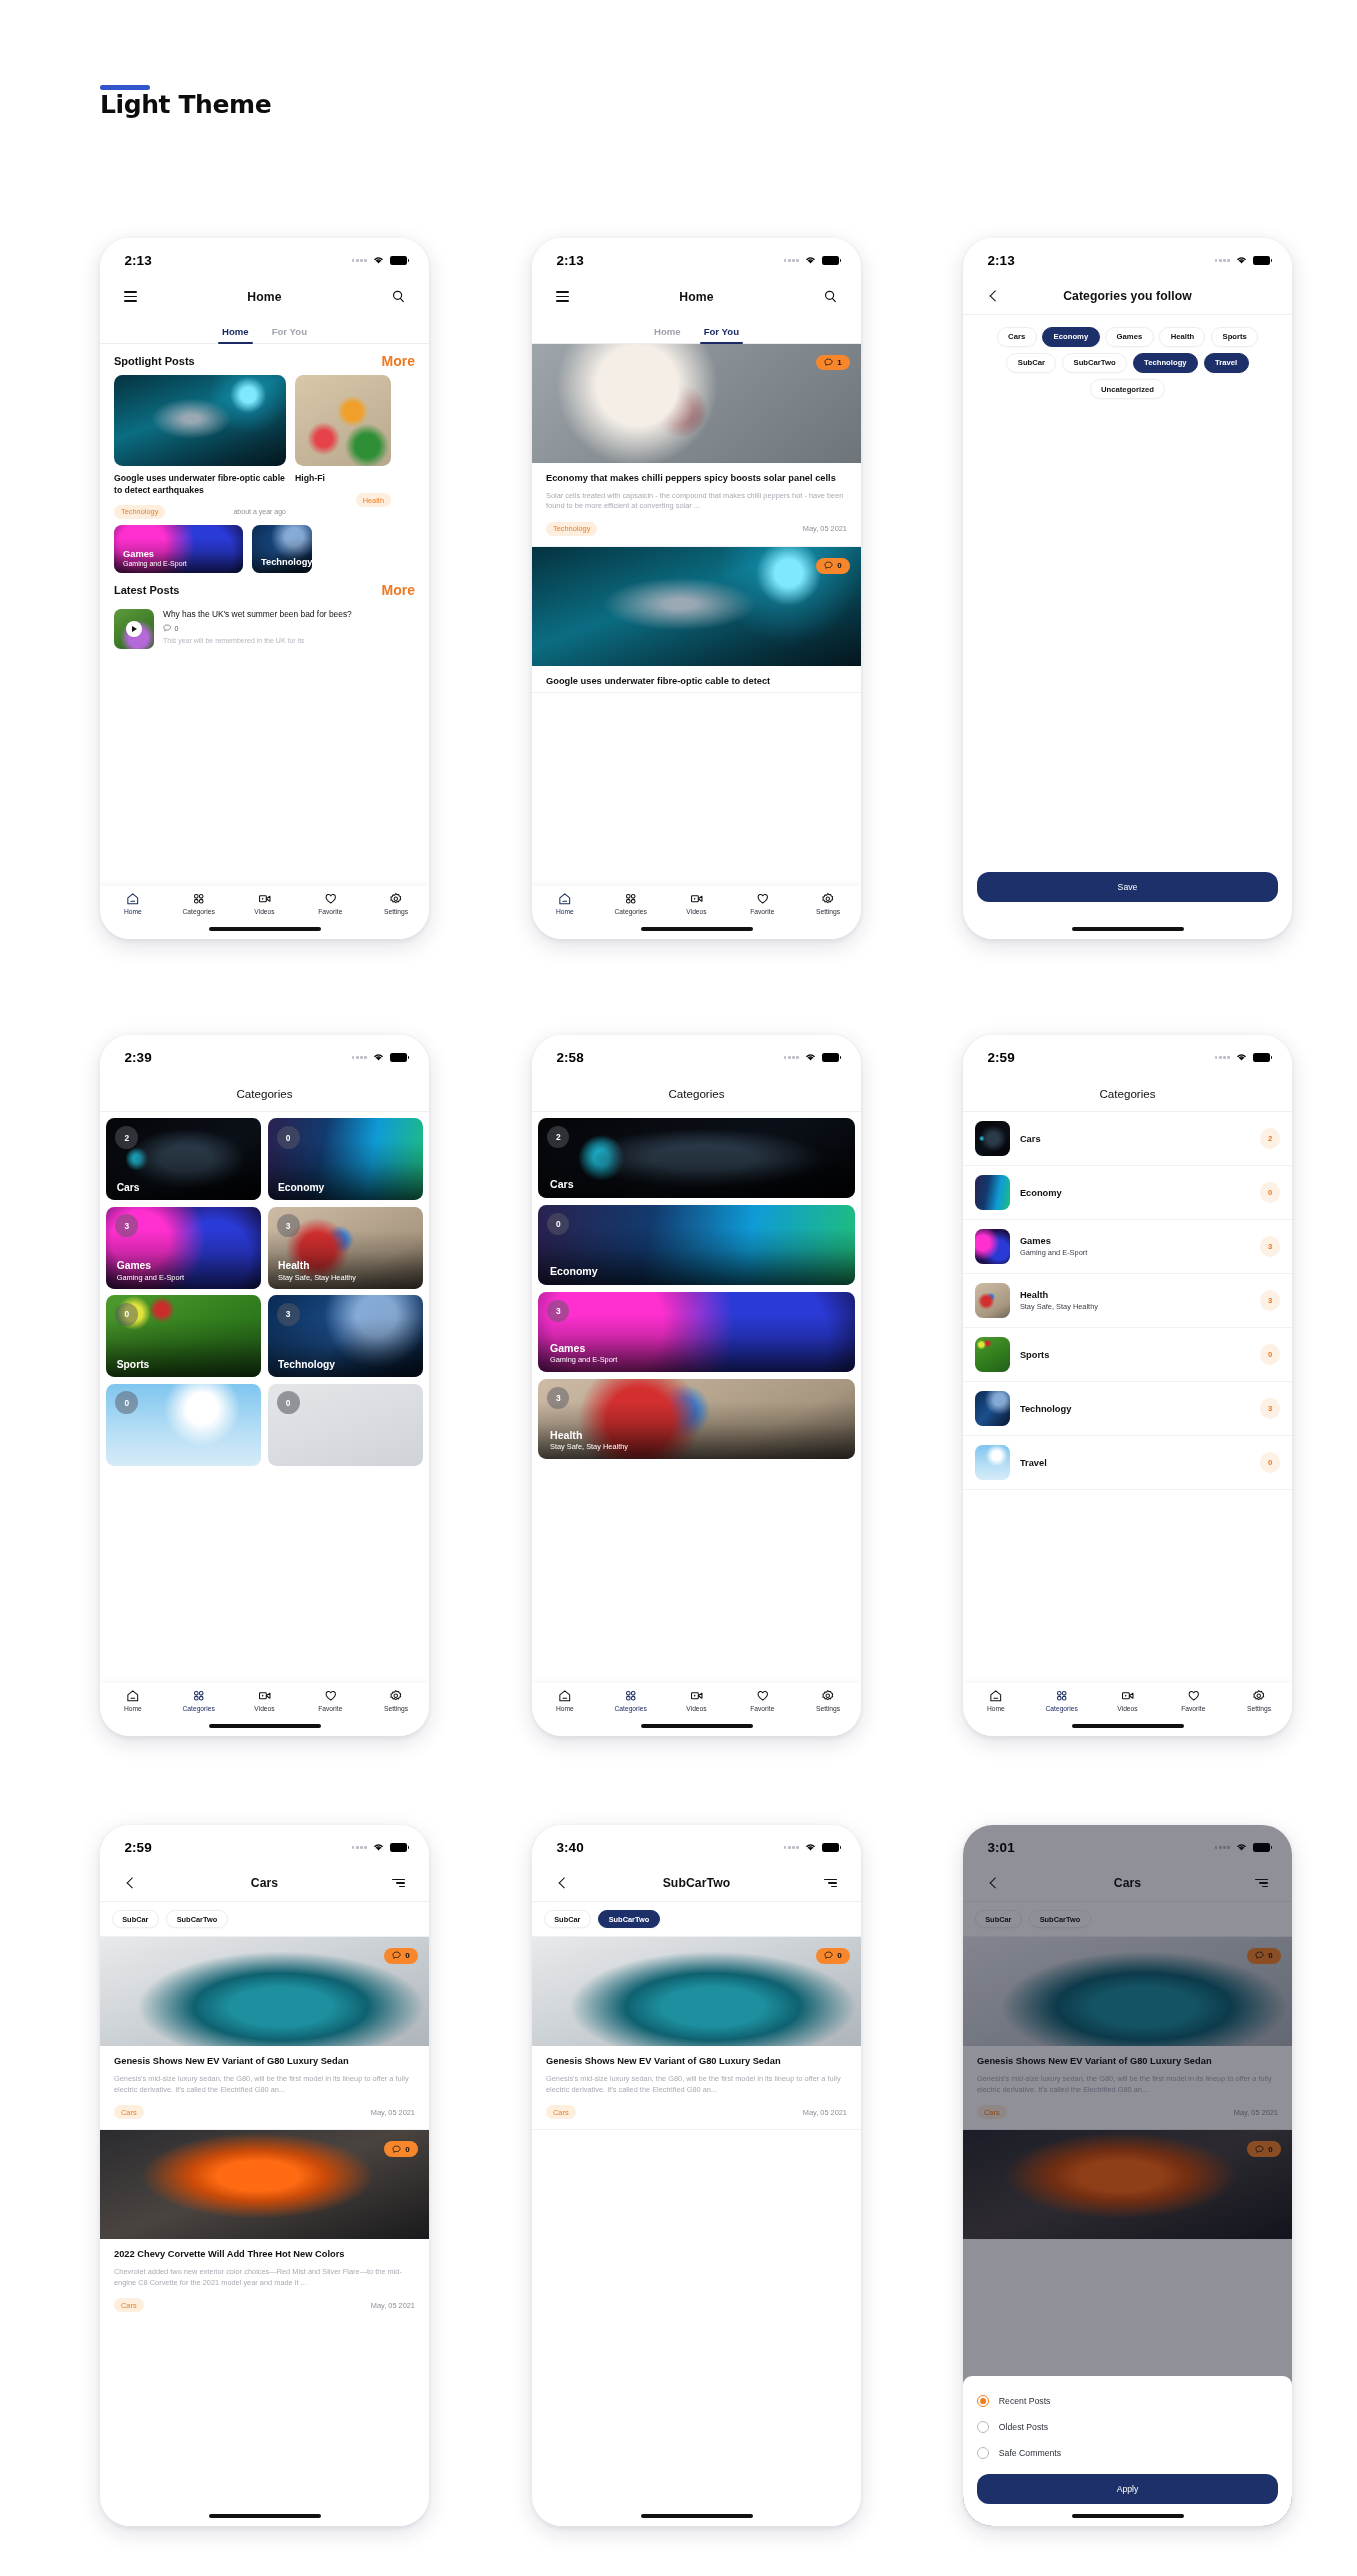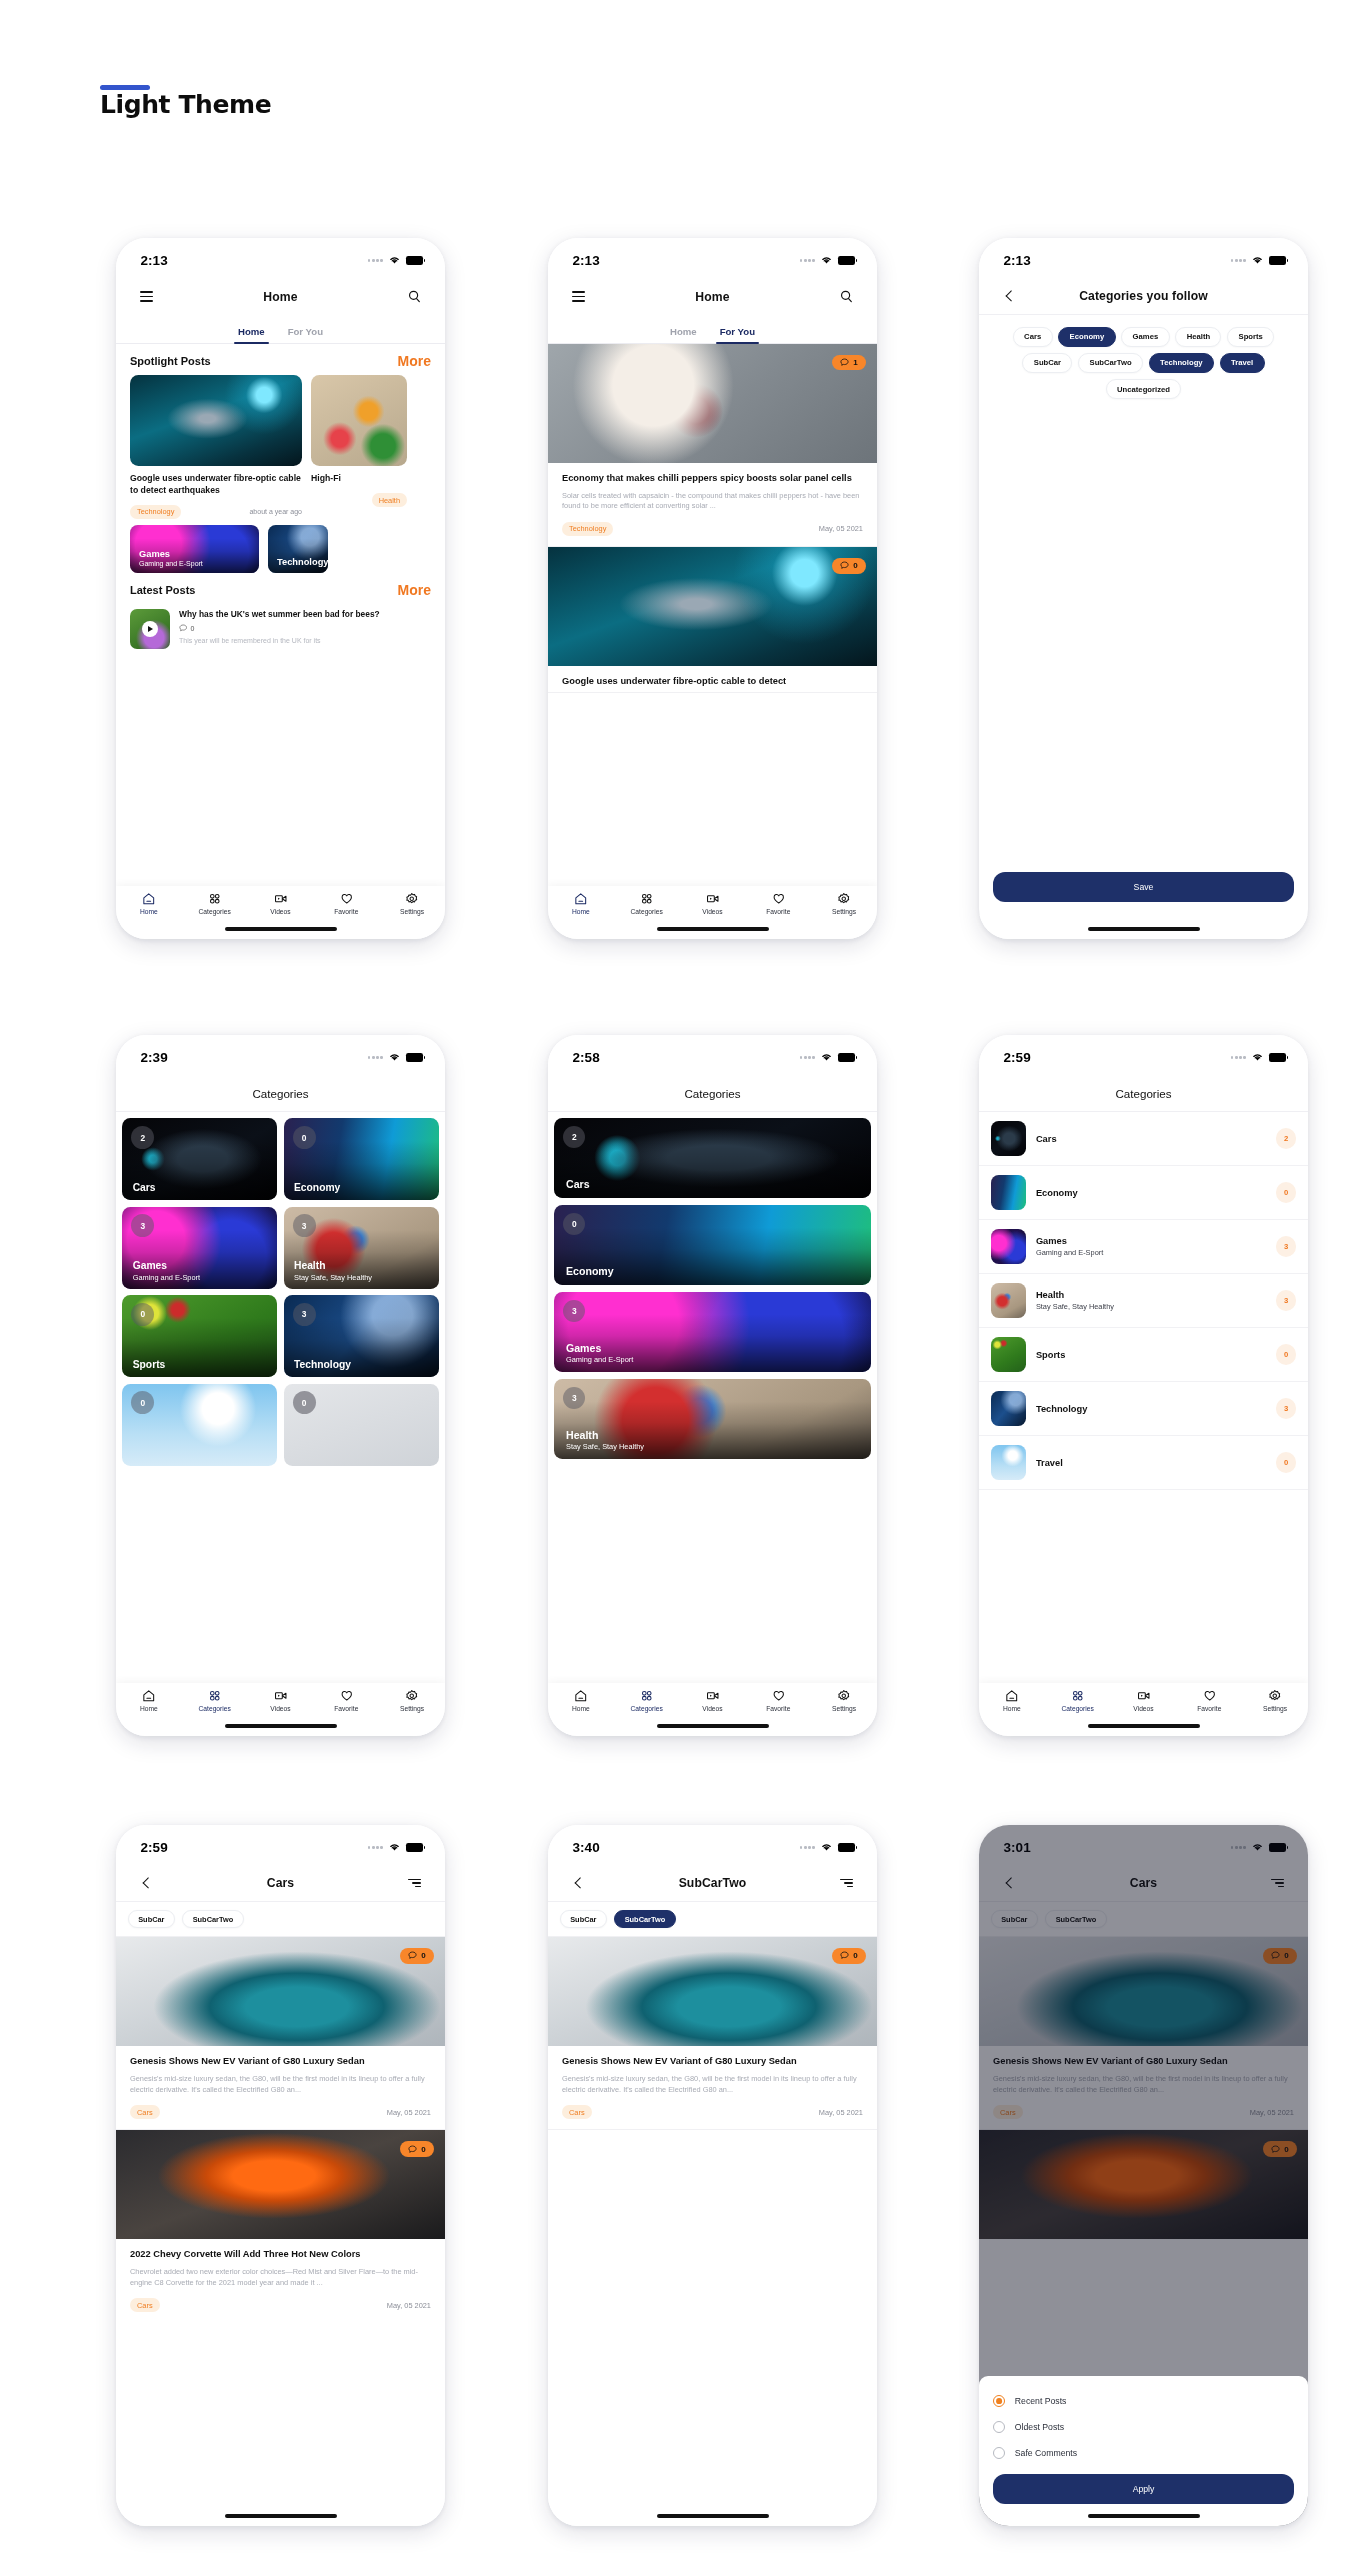--- a/index.html
+++ b/index.html
@@ -16,21 +16,21 @@
   .page-title {
     margin-top: 0;
     font-size: 25px;
     font-weight: 700;
     letter-spacing: -0.4px;
     color: #0d0d0d;
     font-family: "DejaVu Sans", sans-serif;
   }
 
   
-  .screens { position: absolute; left: 16px; top: 0; width: 1315px; height: 2576px; }
+  .screens { position: absolute; left: 0; top: 0; width: 1315px; height: 2576px; }
 
   .phone {
     position: absolute;
     width: 329px;
     height: 701px;
     background: #ffffff;
     border-radius: 30px;
     overflow: hidden;
     box-shadow: 0 6.4px 22px rgba(20,25,60,.13), 0 1.3px 5.1px rgba(20,25,60,.07);
     font-size: 8.4px;
@@ -160,21 +160,21 @@
   }
   .li-play {
     position:absolute; left:50%; top:50%; transform: translate(-50%,-50%);
     width: 16px; height: 16px; border-radius: 50%; background:#fff;
     display:flex; align-items:center; justify-content:center;
   }
   .li-play::after {
     content:""; width:0;height:0;border-left:5.1px solid #111;
     border-top:3.2px solid transparent;border-bottom:3.2px solid transparent; margin-left:1.3px;
   }
-  .li-title { font-size: 8.4px; font-weight: 700; line-height: 1.3; color: #111; }
+  .li-title { font-size: 8.4px; font-weight: 400; line-height: 1.3; color: #111; }
   .li-cm { display:flex; align-items:center; gap:3.2px; margin-top: 4.5px; font-size: 7px; color:#555; }
   .li-excerpt { margin-top: 3.9px; font-size: 7px; color: #b4b7bf; line-height:1.35; }
 
   
   .bottomnav {
     flex: 0 0 53px; height: 53px;
     background: #fff;
     display: flex; align-items: flex-start; justify-content: space-around;
     padding-top: 5.8px;
     position: relative; z-index: 20;

